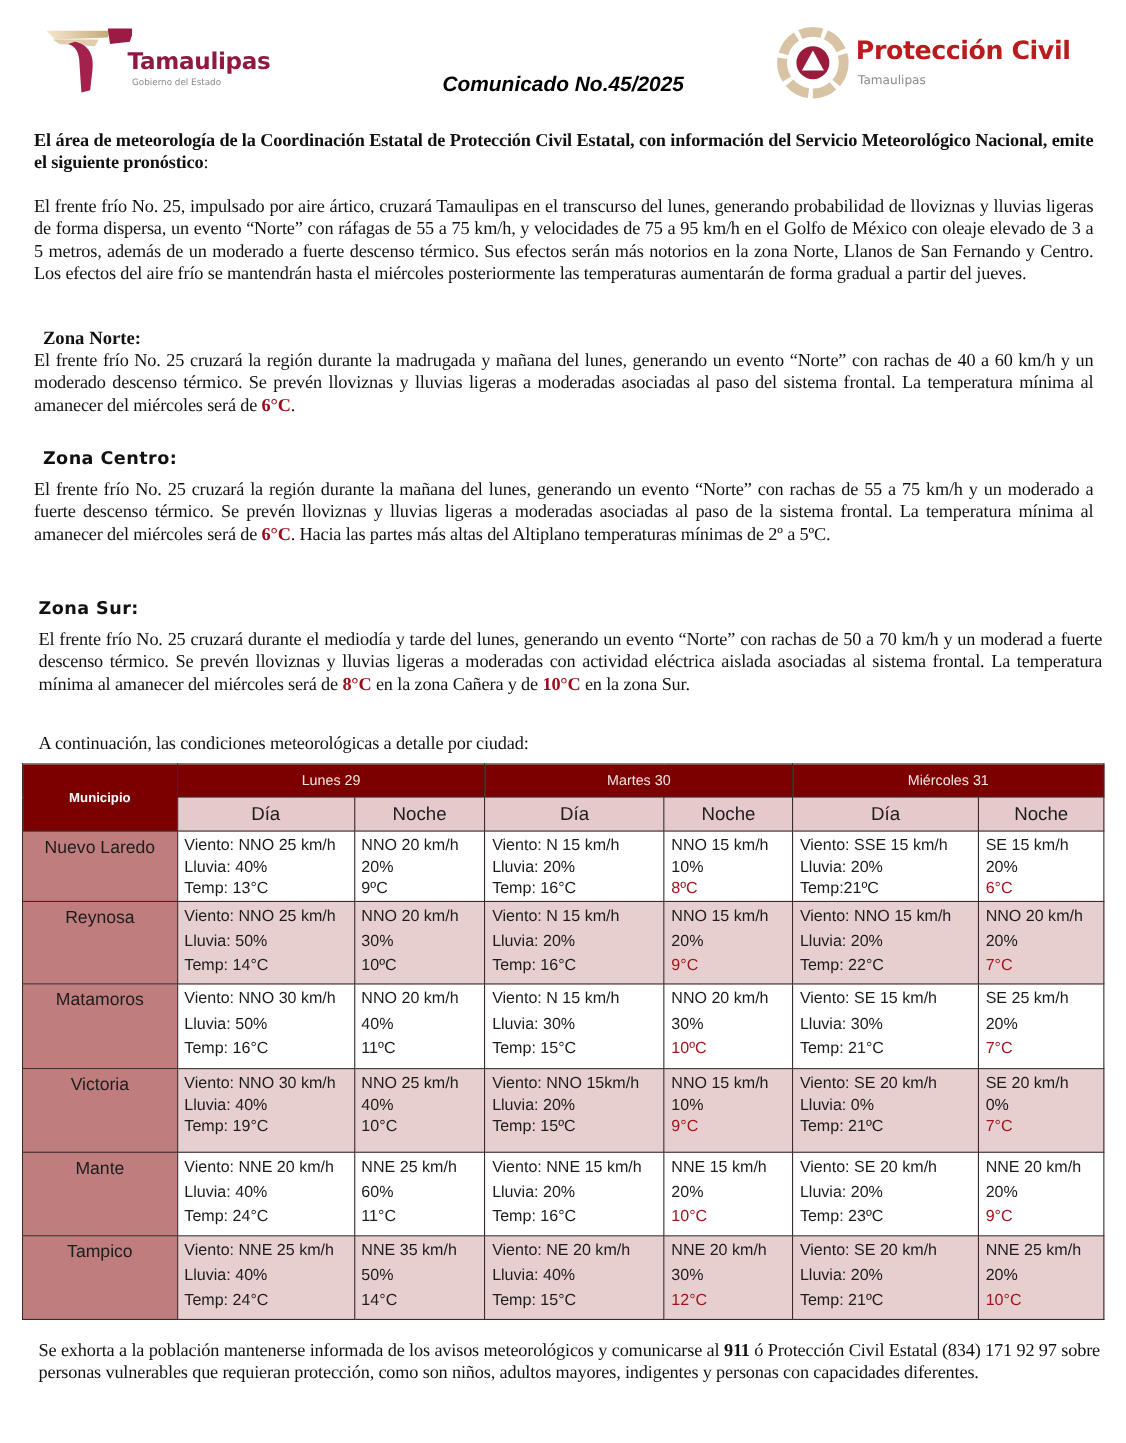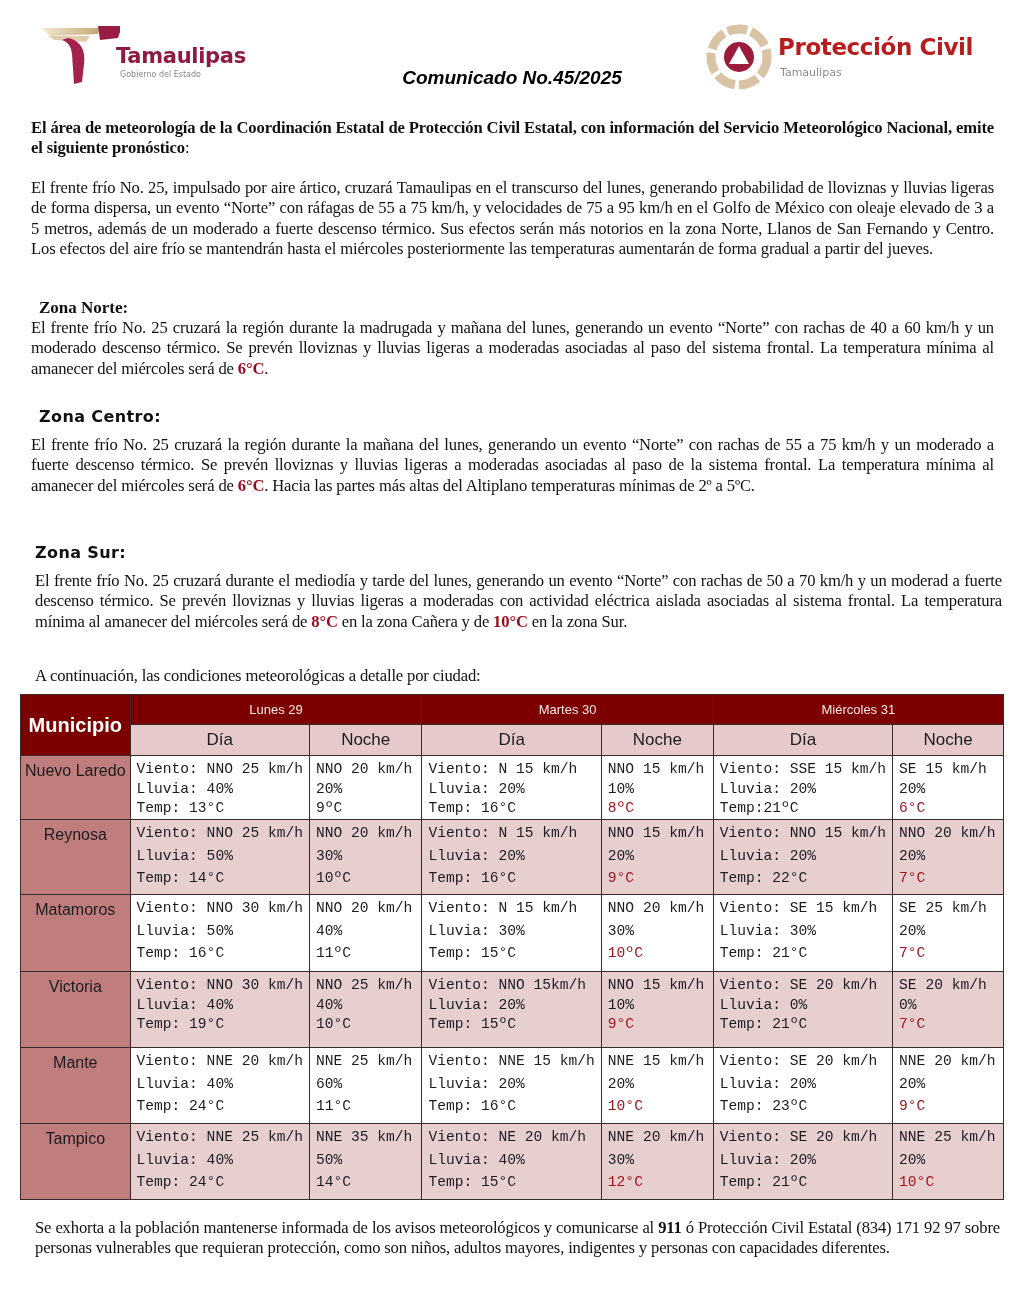--- a/index.html
+++ b/index.html
@@ -23,25 +23,25 @@
   .para { position: absolute; left: 31px; width: 963px; font-size: 16.6px; line-height: 20.4px; text-align: justify; letter-spacing: -0.15px; }
   .para.bold { font-weight: bold; }
   .zone-h { position: absolute; left: 39px; font-weight: bold; font-size: 17px; }
   .zone-h.sans { font-family: "DejaVu Sans", sans-serif; font-size: 16px; letter-spacing: 0.4px; }
   .red { color: #9b0a1a; font-weight: bold; }
   .b { font-weight: bold; }
 
   
   table.wx { position: absolute; left: 20px; top: 694px; width: 984px; border-collapse: collapse; font-family: "Liberation Sans", sans-serif; color: #1c1c1c; }
   table.wx td, table.wx th { border: 1.5px solid #3a2a2a; }
-  .h-muni { background: #7d0000; color: #fff; font-weight: bold; font-size: 20px; text-align: center; width: 141px; }
+  .h-muni { background: #7d0000; color: #fff; font-weight: bold; font-size: 12px; text-align: center; width: 141px; }
   .h-day { background: #7d0000; color: #f3e6e6; font-weight: normal; font-size: 13px; height: 30px; text-align: center; }
   .h-sub { background: #e5c9cb; font-weight: normal; font-size: 17px; height: 31px; text-align: center; }
   .muni { background: #bf7d7e; font-size: 16px; text-align: center; vertical-align: top; padding-top: 6px; }
-  .cell { font-size: 14.6px; line-height: 19.5px; vertical-align: top; padding: 4px 6px 0 6px; white-space: nowrap; font-family: Liberation Mono, monospace; }
+  .cell { font-size: 14.6px; line-height: 19.5px; vertical-align: top; padding: 4px 6px 0 6px; white-space: nowrap; }
   tr.odd .cell { background: #ffffff; }
   tr.even .cell { background: #e7cfd0; }
   .lo { color: #a0141e; }
   .cell div { height: 19.5px; }
   tr.sp .cell div + div { margin-top: 3px; }
   tr.row { height: 64px; }
 </style>
 </head>
 <body>
 

